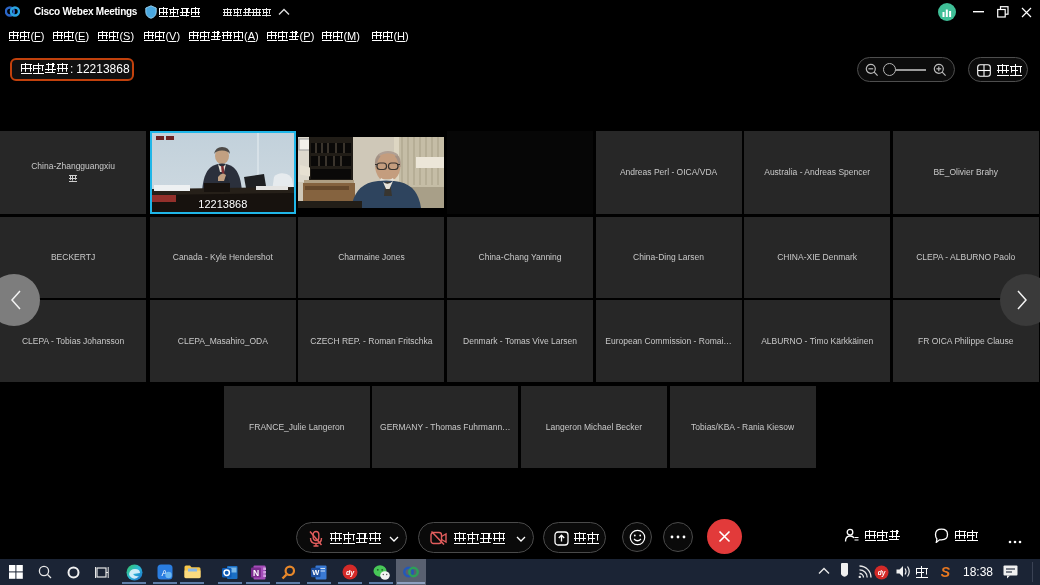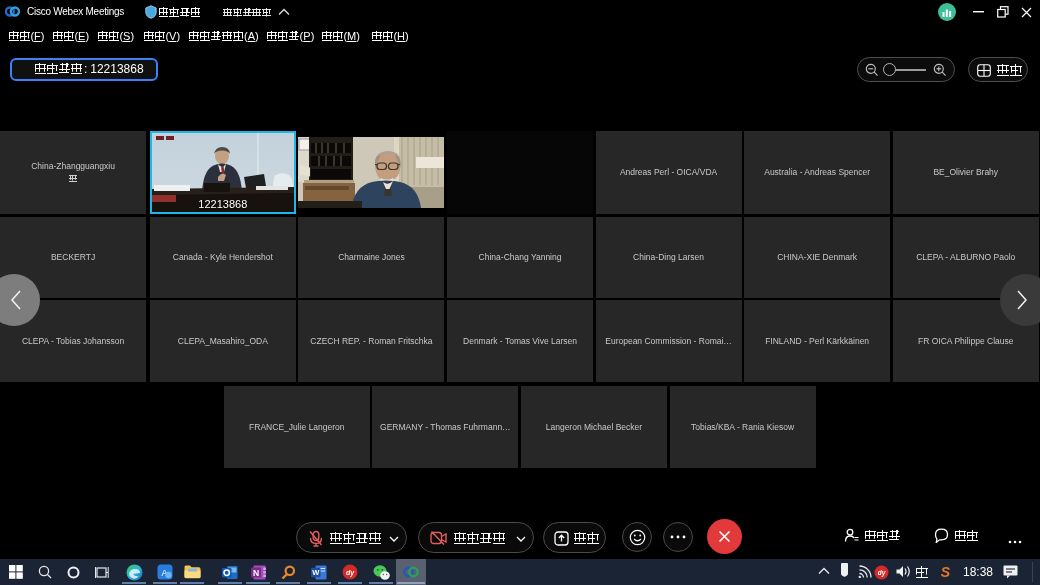--- a/index.html
+++ b/index.html
@@ -20,21 +20,21 @@
 .circ{position:absolute;width:30px;height:30px;border:1px solid #4a4a4a;border-radius:50%;background:#0a0a0a;display:flex;align-items:center;justify-content:center;}
 .tbi{position:absolute;top:0;width:28px;height:26px;display:flex;align-items:center;justify-content:center;}
 .tbline{position:absolute;top:23px;height:2px;background:#5f7ea8;}
 </style></head>
 <body>
 <div class="abs" style="left:0;top:0;width:1040px;height:24px;background:#000;color:#fff">
 <svg class="abs" style="left:5px;top:5px" width="15" height="13" viewBox="0 0 15 13">
 <circle cx="4.9" cy="6.5" r="4" fill="none" stroke="#2b66c8" stroke-width="2.4"></circle>
 <circle cx="9.9" cy="6.5" r="4" fill="none" stroke="#2aa3e0" stroke-width="2.4"></circle>
     </svg>
-<div class="abs" style="left:27px;top:6px;font-size:10px;font-weight:normal;letter-spacing:-.25px">Cisco Webex Meetings</div>
+<div class="abs" style="left:34px;top:6px;font-size:10px;font-weight:bold;letter-spacing:-.25px">Cisco Webex Meetings</div>
 <svg class="abs" style="left:145px;top:5px" width="12" height="14" viewBox="0 0 12 14">
 <path d="M6 0.8 L11.2 3 V7 C11.2 10.4 9 12.4 6 13.3 C3 12.4 0.8 10.4 0.8 7 V3 Z" fill="#4aa8e0" stroke="#9cd2f0" stroke-width="0.9"></path>
     </svg>
 <div class="abs" style="left:158px;top:6px;font-size:10.5px;--c:#fff"><span class="k"></span><span class="k k2"></span><span class="k k3"></span><span class="k"></span></div>
 <div class="abs" style="left:223px;top:7px;font-size:9.5px;--c:#e8e8e8"><span class="k"></span><span class="k k2"></span><span class="k k3"></span><span class="k"></span><span class="k k2"></span></div>
 <svg class="abs" style="left:278px;top:8px" width="12" height="8" viewBox="0 0 12 8">
       <path d="M1 6.5 L6 1.5 L11 6.5" fill="none" stroke="#ddd" stroke-width="1.4"></path>
     </svg>
 <div class="abs" style="left:938px;top:3px;width:18px;height:18px;border-radius:50%;background:#3fbf97"></div>
 <svg class="abs" style="left:942px;top:7px" width="10" height="10" viewBox="0 0 10 10">
@@ -56,21 +56,21 @@
 <div class="abs" style="left:0;top:24px;width:1040px;height:24px;background:#000">
 <div class="menuitem" style="left:8px"><span class="k"></span><span class="k k2"></span>(<u>F</u>)</div>
 <div class="menuitem" style="left:52px"><span class="k"></span><span class="k k2"></span>(<u>E</u>)</div>
 <div class="menuitem" style="left:97px"><span class="k"></span><span class="k k2"></span>(<u>S</u>)</div>
 <div class="menuitem" style="left:143px"><span class="k"></span><span class="k k2"></span>(<u>V</u>)</div>
 <div class="menuitem" style="left:188px"><span class="k"></span><span class="k k2"></span><span class="k k3"></span><span class="k"></span><span class="k k2"></span>(<u>A</u>)</div>
 <div class="menuitem" style="left:266px"><span class="k"></span><span class="k k2"></span><span class="k k3"></span>(<u>P</u>)</div>
 <div class="menuitem" style="left:321px"><span class="k"></span><span class="k k2"></span>(<u>M</u>)</div>
 <div class="menuitem" style="left:371px"><span class="k"></span><span class="k k2"></span>(<u>H</u>)</div>
 </div>
-<div class="abs" style="left:10px;top:58px;width:148px;height:23px;border:2px solid #3b82f6;border-radius:6px;background:#101010;color:#fff;font-size:12px;line-height:19px;--c:#fff;padding-left:22px;white-space:nowrap"><span class="k"></span><span class="k k2"></span><span class="k k3"></span><span class="k"></span><span style="margin:0 3px 0 1px">:</span>12213868</div>
+<div class="abs" style="left:10px;top:58px;width:124px;height:23px;border:2px solid #c2410c;border-radius:6px;background:#101010;color:#fff;font-size:12px;line-height:19px;--c:#fff;padding-left:8px;white-space:nowrap"><span class="k"></span><span class="k k2"></span><span class="k k3"></span><span class="k"></span><span style="margin:0 3px 0 1px">:</span>12213868</div>
 <div class="abs" style="left:857px;top:57px;width:98px;height:25px;border:1px solid #4e4e4e;border-radius:13px;background:#0c0c0c">
 <svg class="abs" style="left:7px;top:5px" width="14" height="14" viewBox="0 0 14 14">
 <circle cx="5.8" cy="5.8" r="4.5" fill="none" stroke="#bbb" stroke-width="1.2"></circle>
 <line x1="9.2" y1="9.2" x2="12.6" y2="12.6" stroke="#bbb" stroke-width="1.2"></line>
 <line x1="3.4" y1="5.8" x2="8.2" y2="5.8" stroke="#bbb" stroke-width="1.2"></line>
     </svg>
 <div class="abs" style="left:25px;top:5px;width:13px;height:13px;border-radius:50%;border:1.5px solid #b5b5b5;background:#0c0c0c;z-index:2"></div>
 <div class="abs" style="left:36px;top:11px;width:32px;height:1.5px;background:#9a9a9a"></div>
 <svg class="abs" style="left:75px;top:5px" width="14" height="14" viewBox="0 0 14 14">
 <circle cx="5.8" cy="5.8" r="4.5" fill="none" stroke="#bbb" stroke-width="1.2"></circle>
@@ -219,21 +219,21 @@
 <div class="tile" style="left:298.4px;top:300px;width:146.1px;height:82px">
     <div>CZECH REP. - Roman Fritschka</div>
   </div>
 <div class="tile" style="left:447.0px;top:300px;width:146.1px;height:82px">
     <div>Denmark - Tomas Vive Larsen</div>
   </div>
 <div class="tile" style="left:595.5px;top:300px;width:146.1px;height:82px">
     <div>European Commission - Romai…</div>
   </div>
 <div class="tile" style="left:744.1px;top:300px;width:146.1px;height:82px">
-    <div>FINLAND - Perl Kärkkäinen</div>
+    <div>ALBURNO - Timo Kärkkäinen</div>
   </div>
 <div class="tile" style="left:892.7px;top:300px;width:146.1px;height:82px">
     <div>FR OICA Philippe Clause</div>
   </div>
 <div class="tile" style="left:223.8px;top:386px;width:146.1px;height:82px">
     <div>FRANCE_Julie Langeron</div>
   </div>
 <div class="tile" style="left:372.3px;top:386px;width:146.1px;height:82px">
     <div>GERMANY - Thomas Fuhrmann…</div>
   </div>

